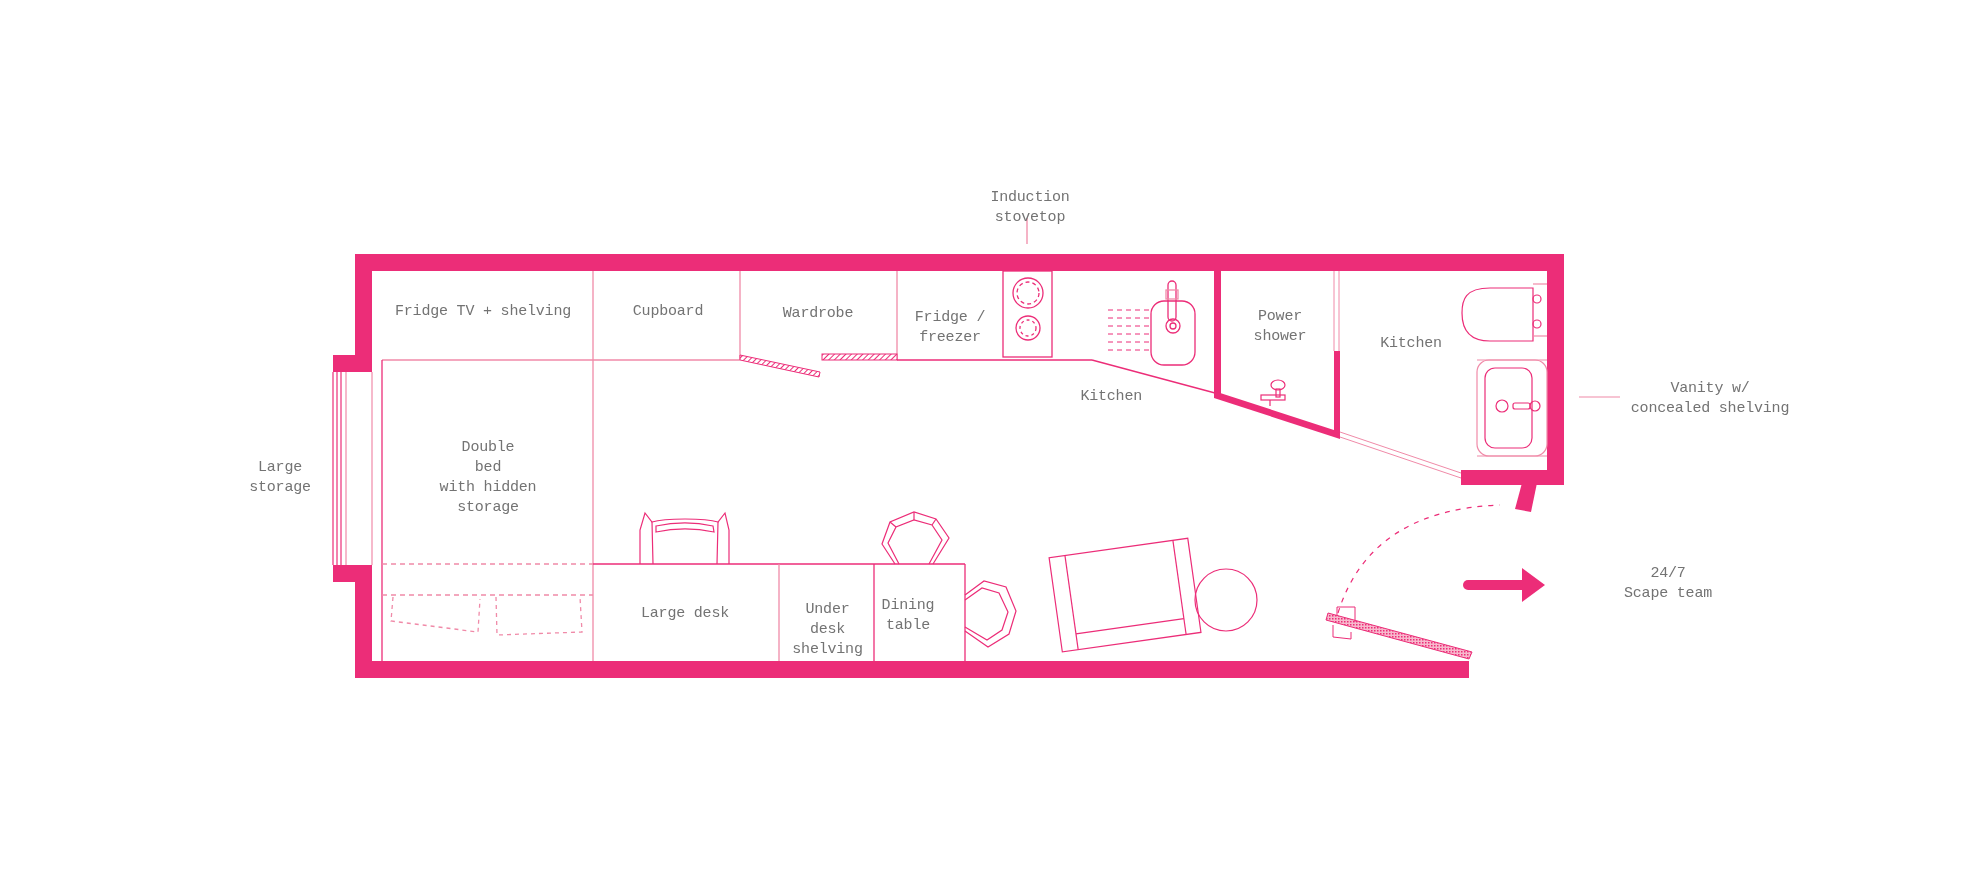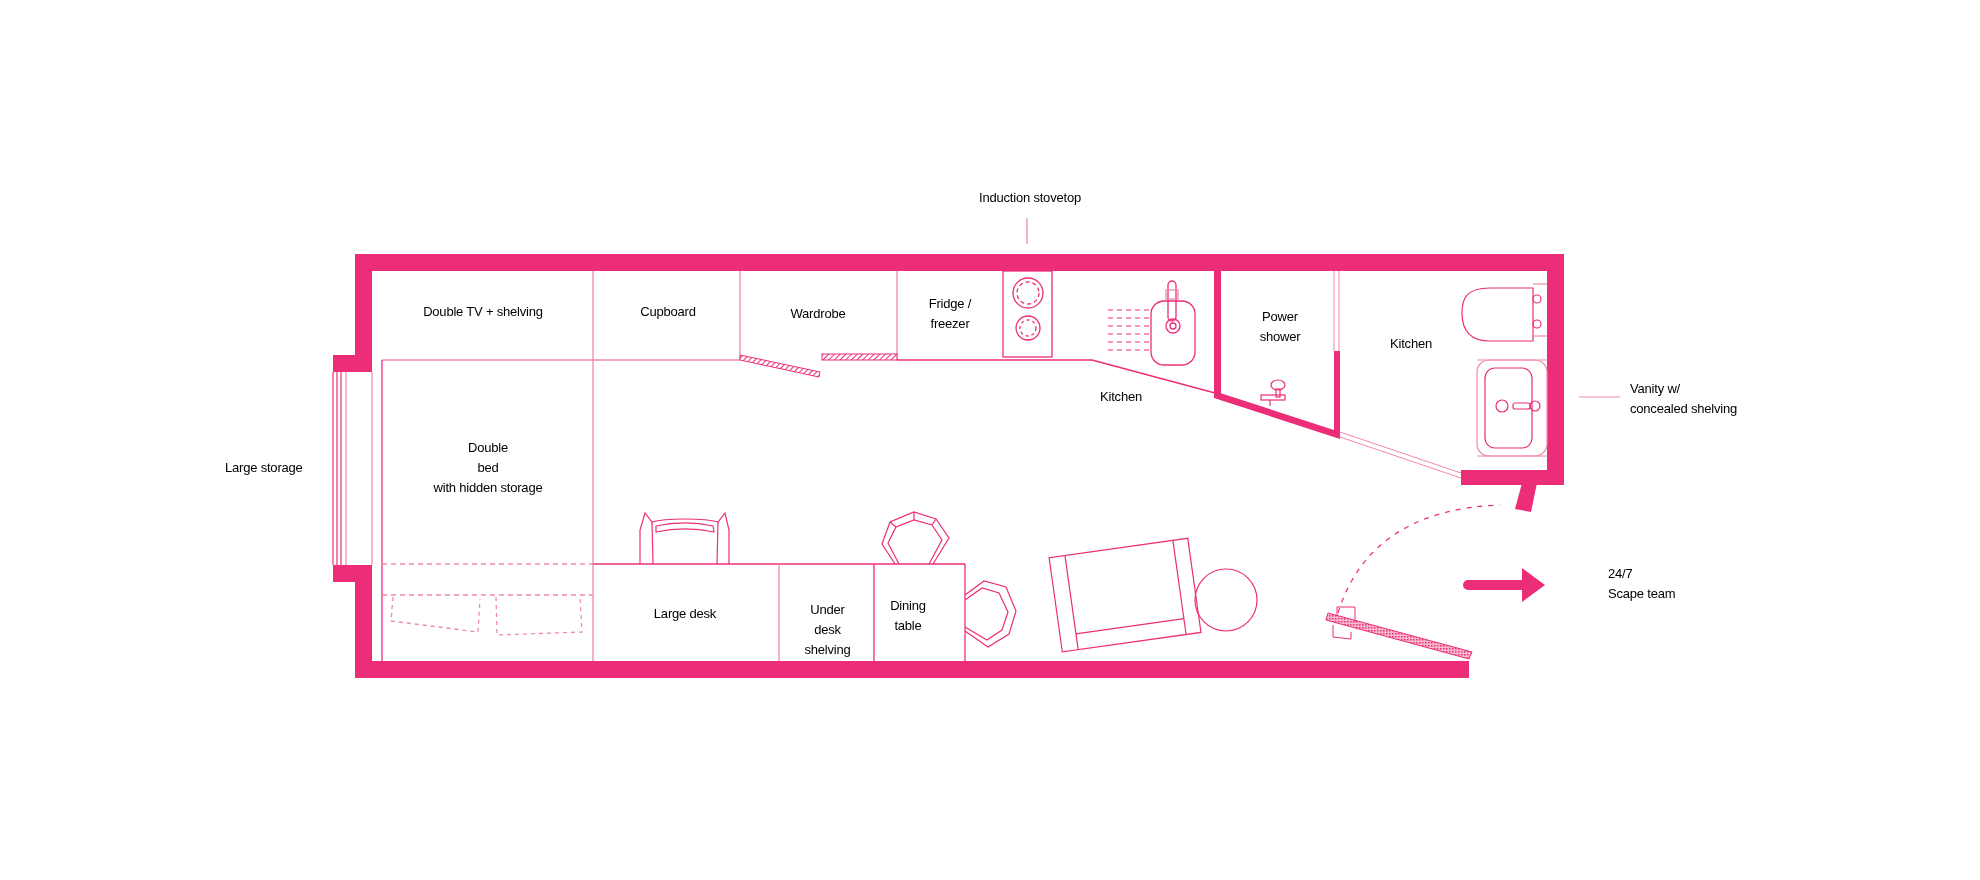--- a/index.html
+++ b/index.html
@@ -1,19 +1,19 @@
 <!DOCTYPE html>
 <html><head>
 <meta charset="utf-8">
 <style>
   html, body { margin: 0; padding: 0; background: #ffffff; }
   body { width: 1980px; height: 880px; position: relative; overflow: hidden; font-family: "Liberation Sans", "DejaVu Sans", sans-serif; }
   #plan { position: absolute; left: 0; top: 0; width: 1980px; height: 880px; }
-  .lbl { position: absolute; color: #000000; font-size: 13px; line-height: 20px; text-align: center; white-space: pre-line; font-family: Liberation Sans, sans-serif; letter-spacing: -0.2px; }
-  .lbl.left { text-align: left; }
+  .lbl { position: absolute; color: #737373; font-size: 15px; line-height: 20px; text-align: center; white-space: pre-line; font-family: Liberation Mono, monospace; letter-spacing: -0.2px; }
+  .lbl.left { text-align: center; }
 </style>
 </head>
 <body>
 
 <svg id="plan" viewBox="0 0 1980 880" xmlns="http://www.w3.org/2000/svg">
   <defs>
     <pattern id="hatch" width="4" height="4" patternUnits="userSpaceOnUse" patternTransform="rotate(45)">
       <rect width="4" height="4" fill="#ffffff"></rect>
       <line x1="0" y1="0" x2="0" y2="4" stroke="#ec2d78" stroke-width="2"></line>
     </pattern>
@@ -165,24 +165,24 @@
     <path d="M1333,625 L1333,637 L1351,639 L1351,632" stroke="#ec2d78" stroke-width="1" fill="none"></path>
   </g>
 
   <g fill="#ec2d78">
     <rect x="1463" y="580" width="65" height="10" rx="5"></rect>
     <polygon points="1522,568 1545,585 1522,602"></polygon>
   </g>
 </svg>
 
 <div class="lbl" style="left:955px; top:188px; width:150px;">Induction stovetop</div>
-<div class="lbl" style="left:383px; top:302px; width:200px;">Double TV + shelving</div>
+<div class="lbl" style="left:383px; top:302px; width:200px;">Fridge TV + shelving</div>
 <div class="lbl" style="left:608px; top:302px; width:120px;">Cupboard</div>
 <div class="lbl" style="left:758px; top:304px; width:120px;">Wardrobe</div>
-<div class="lbl" style="left:900px; top:294px; width:100px;">Fridge /
+<div class="lbl" style="left:900px; top:308px; width:100px;">Fridge /
 freezer</div>
 <div class="lbl" style="left:1042px; top:387px; width:100px;text-align:right;">Kitchen</div>
 <div class="lbl" style="left:1230px; top:307px; width:100px;">Power
 shower</div>
 <div class="lbl" style="left:1361px; top:334px; width:100px;">Kitchen</div>
 <div class="lbl left" style="left:1630px; top:379px; width:160px;">Vanity w/
 concealed shelving</div>
 <div class="lbl left" style="left:225px; top:458px; width:110px;">Large storage</div>
 <div class="lbl" style="left:408px; top:438px; width:160px;">Double
 bed

